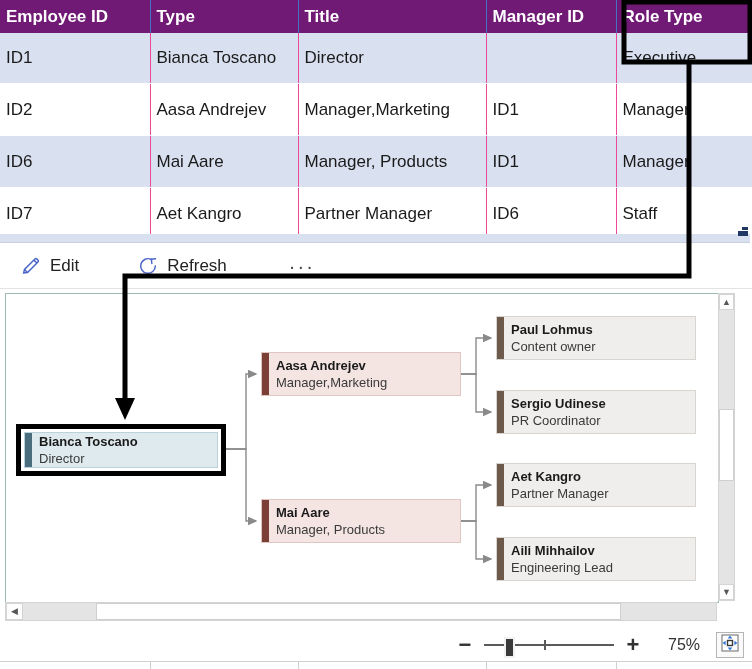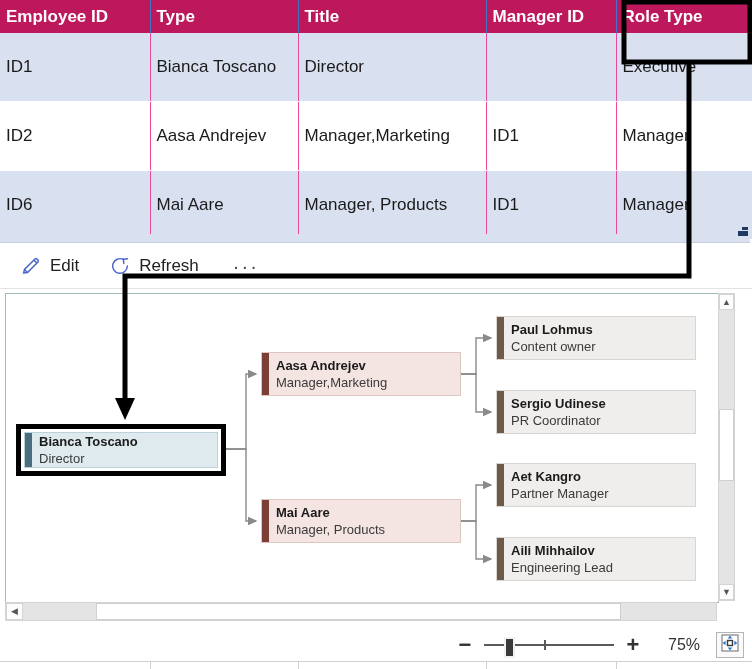--- a/index.html
+++ b/index.html
@@ -20,21 +20,21 @@
   #data-table th,#data-table td{
     padding:0 6px;
     font-size:17px;
     text-align:left;
     height:30px;
     line-height:30px;
     overflow:hidden;
     white-space:nowrap;
   }
   #data-table thead th{
-    background:#be185d;
+    background:#701a75;
     color:#ffffff;
     font-weight:bold;
     height:33px;line-height:28px;
     border-right:1px solid #4472C4;
   }
   #data-table tbody tr.odd td{ background:#D9E0F0; }
   #data-table tbody tr.even td{ background:#ffffff; }
   #data-table tbody td{
     color:#1a1a1a;
     border-right:1px solid #ec4899;
@@ -56,20 +56,21 @@
   .resize-handle i{position:absolute;background:#1F3864;display:block;}
   .resize-handle i.h1{left:4px;top:0;width:6px;height:3px;}
   .resize-handle i.h2{left:0px;top:4px;width:10px;height:5px;}
 
   
   #toolbar{
     position:absolute;left:0;top:243px;width:752px;height:45px;
     background:#ffffff;
     display:flex;align-items:center;
     border-bottom:1px solid #e3e3e3;
+    gap:28px;
   }
   .tb-btn{
     display:flex;align-items:center;gap:8px;
     padding:4px 10px;margin-left:10px;
     cursor:pointer;font-size:17px;color:#222;
   }
   .tb-btn .tbico{width:22px;height:22px;display:block;}
   .tb-dots{
     margin-left:14px;color:#444;font-size:20px;letter-spacing:2px;
     padding:0 10px;cursor:pointer;line-height:10px;
@@ -215,20 +216,27 @@
       <td>ID1</td>
       <td>Manager</td>
     </tr>
     <tr class="odd">
       <td>ID6</td>
       <td>Mai Aare</td>
       <td>Manager, Products</td>
       <td>ID1</td>
       <td>Manager</td>
     </tr>
+    <tr class="even">
+      <td>ID7</td>
+      <td>Aet Kangro</td>
+      <td>Partner Manager</td>
+      <td>ID6</td>
+      <td>Staff</td>
+    </tr>
   </tbody>
 </table>
 
 <div class="tbl-filler"></div>
 <div class="resize-handle">
   <i class="h1"></i>
     <i class="h2"></i>
 </div>
 
 <div id="toolbar">

